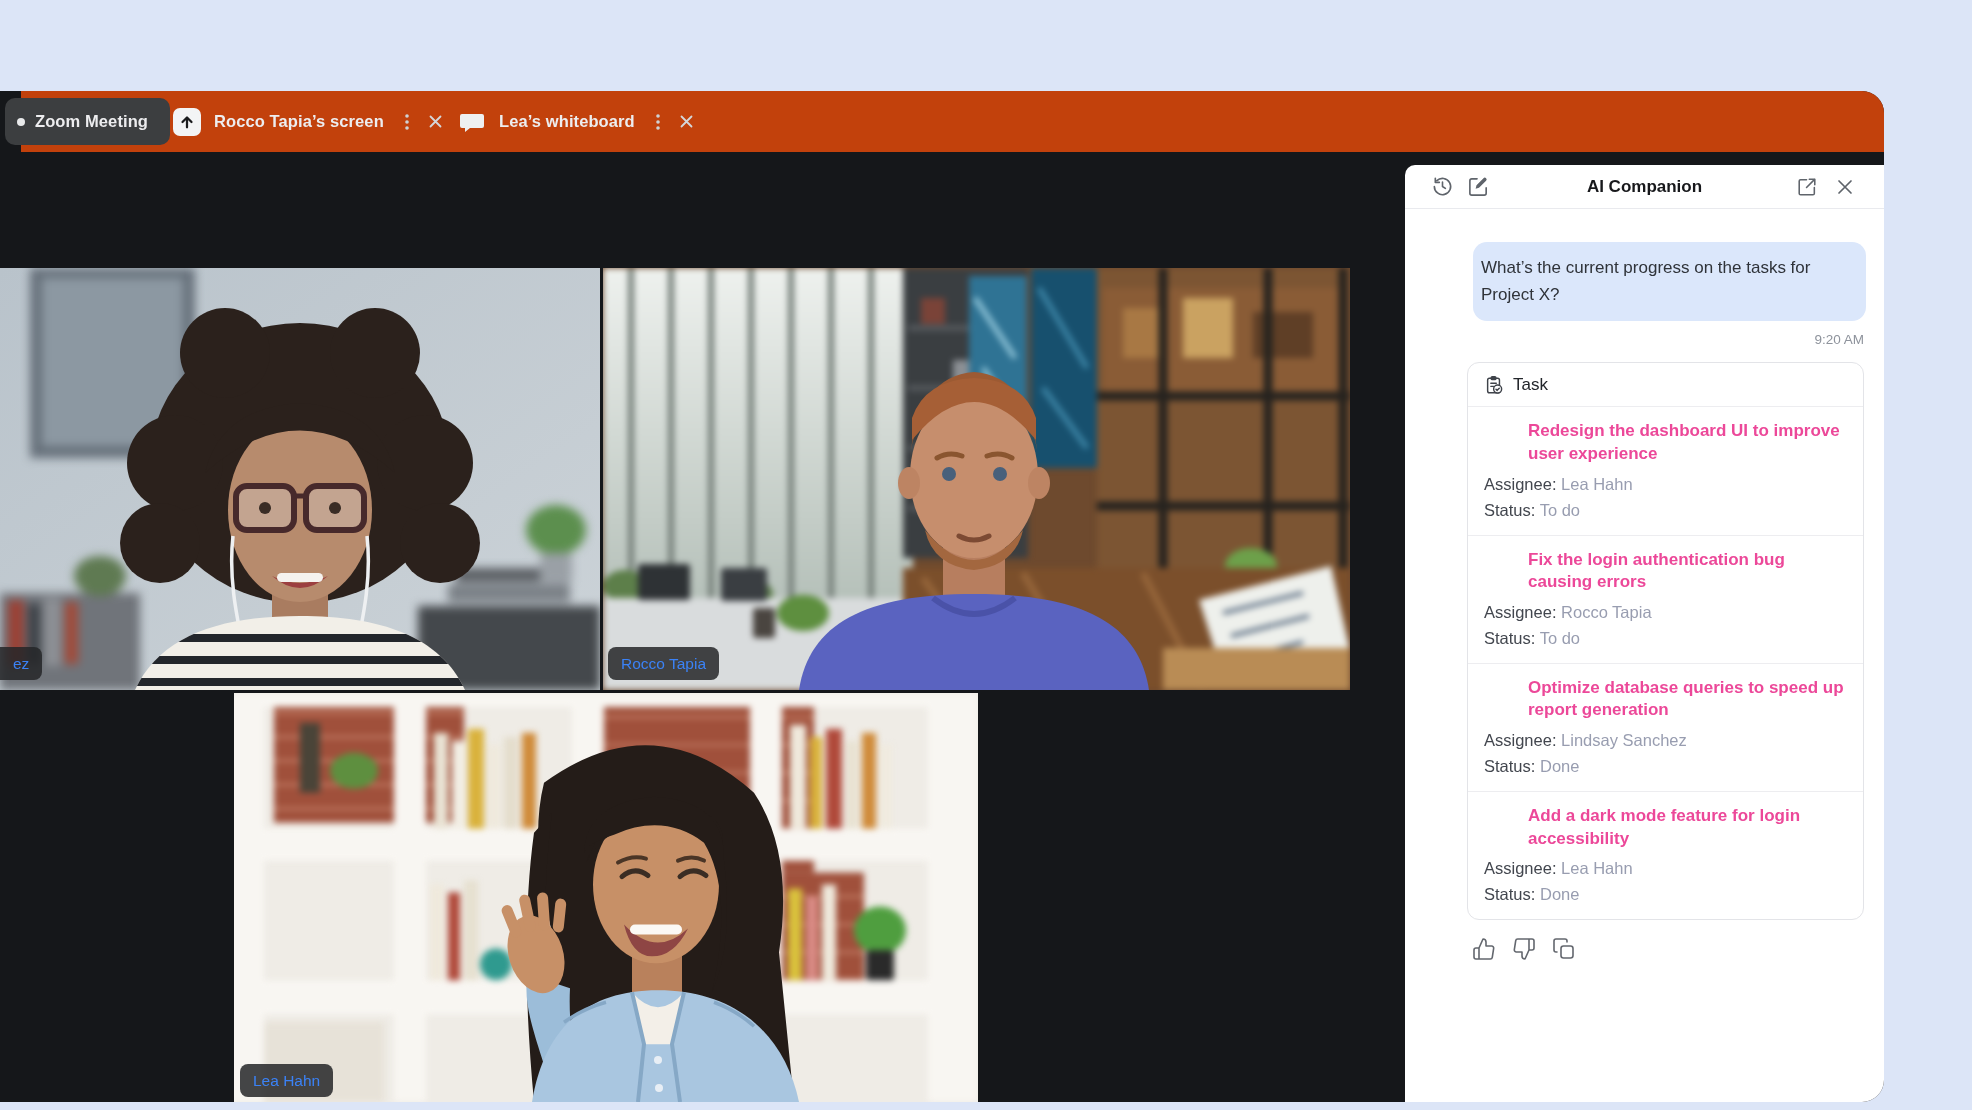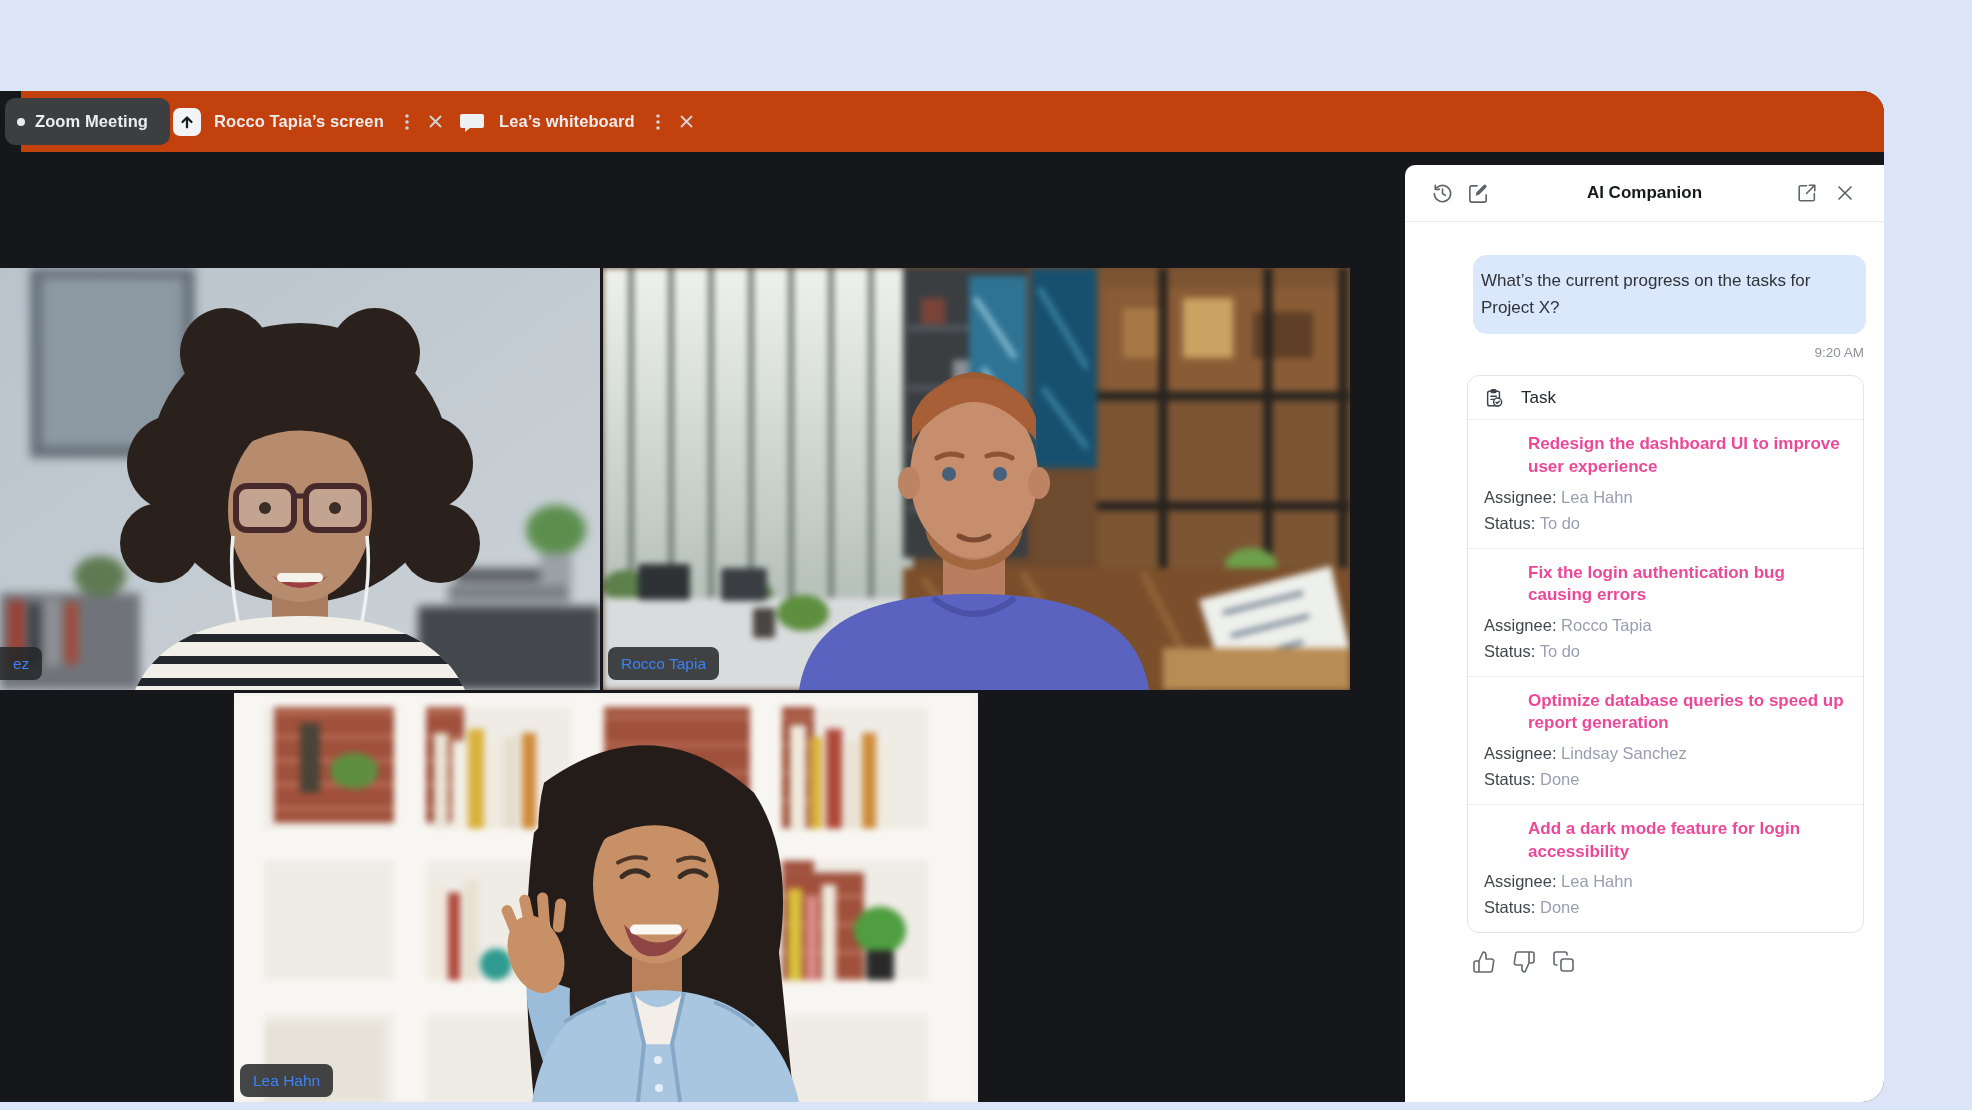--- a/index.html
+++ b/index.html
@@ -36,38 +36,38 @@
   .tag { position:absolute; background:rgba(36,38,40,.85); color:#3b82f6; font-size:15.5px;
          line-height:1; padding:9px 13px; border-radius:8px; white-space:nowrap; }
   .tag.cut { left:0; bottom:10px; border-radius:0 8px 8px 0; }
   .tag.t2 { left:5px; bottom:10px; }
   .tag.t3 { left:6px; bottom:5px; }
   .blur3 { filter:blur(3px); } .blur5 { filter:blur(5px); }
 
   
   .panel { position:absolute; left:1405px; top:74px; right:0; bottom:0;
            background:#ffffff; border-radius:10px 0 0 0; color:#30343a; }
-  .panel-header { height:57px; border-bottom:1px solid #e9eaee; position:relative;
+  .panel-header { height:44px; border-bottom:1px solid #e9eaee; position:relative;
                   display:flex; align-items:center; }
   .ph-left  { display:flex; gap:13px; margin-left:26px; color:#5f646b; }
   .ph-right { display:flex; gap:15px; margin-left:auto; margin-right:28px; color:#5f646b; }
   .ph-ic { width:23px; height:23px; }
   .panel-title { position:absolute; left:0; right:0; text-align:center;
                  font-size:17px; font-weight:700; color:#17181b; pointer-events:none; }
 
   .bubble { margin:33px 18px 0 auto; width:393px; background:#dbe7fb; border-radius:14px;
             padding:13px 8px; font-size:17px; line-height:1.57; color:#2f3339; }
   .msg-time { text-align:right; margin:11px 20px 0 0; font-size:13.5px; color:#8e939c; }
 
   .response { display:flex; align-items:flex-start; margin:25px 18px 0 26px; }
   .sparkle { width:31px; height:31px; flex:0 0 31px; margin-right:5px; margin-top:1px; }
   .resp-text { font-size:17px; line-height:1.6; color:#2f3339; }
 
   .task-card { margin:15px 20px 0 62px; border:1px solid #e3e4e8; border-radius:12px; overflow:hidden; }
-  .card-head { display:flex; align-items:center; gap:17px; padding:12px 16px 11px;
+  .card-head { display:flex; align-items:center; gap:9px; padding:12px 16px 11px;
                border-bottom:1px solid #ededf0; font-size:17px; font-weight:500; color:#23262b; }
   .clip-ic { width:20px; height:20px; color:#3f434a; }
   .task { padding:13px 16px 15px; border-bottom:1px solid #ededf0; }
   .task:last-child { border-bottom:none; }
   .task-title { font-size:17px; font-weight:700; color:#ec4899; line-height:1.33;margin-left:44px; }
   .task-meta { margin-top:9px; font-size:16.5px; color:#42464e; }
   .task-meta + .task-meta { margin-top:7px; }
   .task-meta .val { color:#989db0; }
 
   .actions { display:flex; gap:15px; margin:16px 0 0 66px; color:#63676e; }

